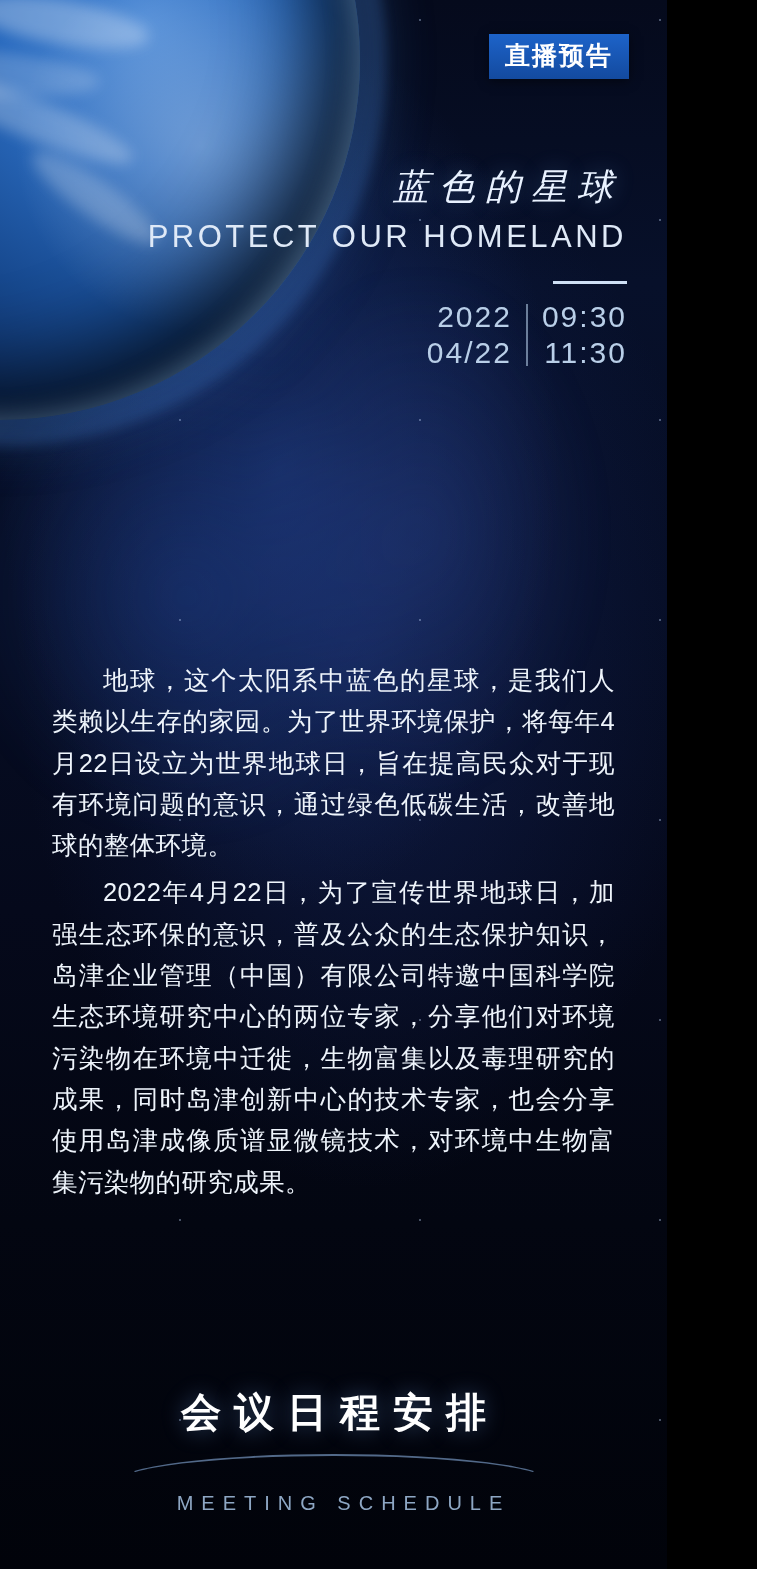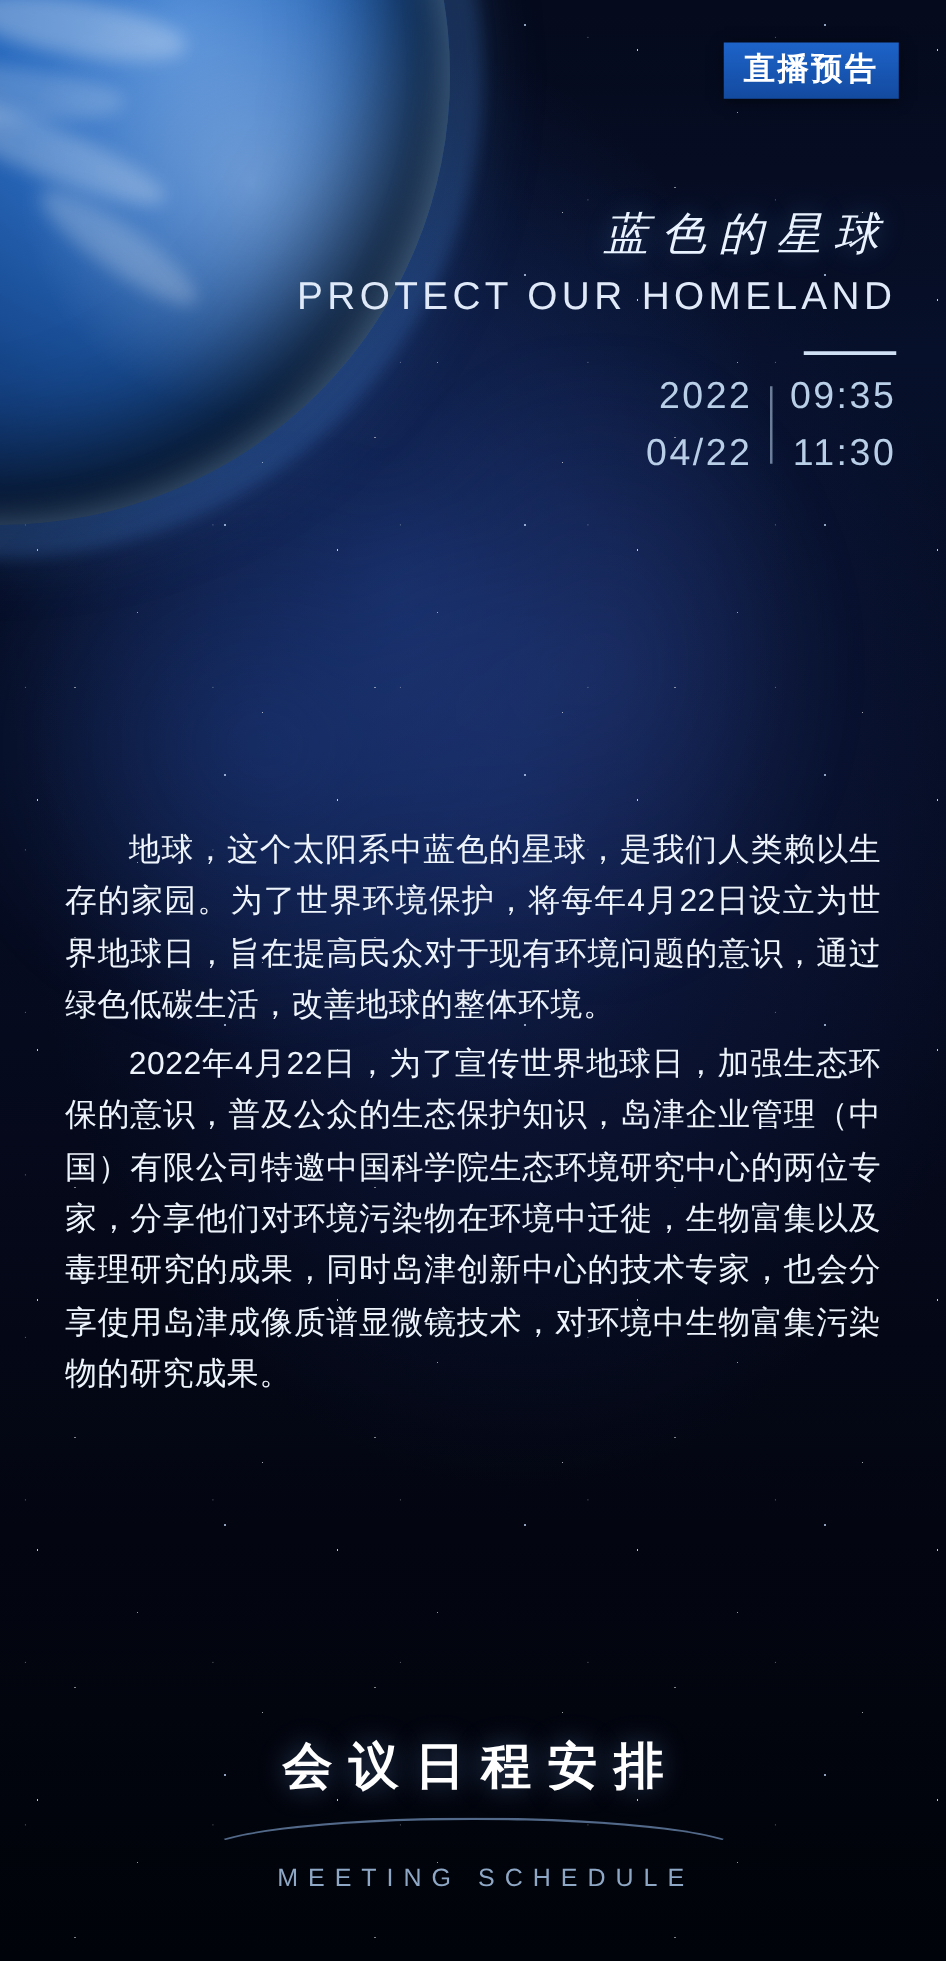--- a/index.html
+++ b/index.html
@@ -7,21 +7,21 @@
     margin: 0;
     padding: 0;
     background: #000;
   }
   body {
     font-family: "Liberation Sans", sans-serif;
   }
 
   .poster {
     position: relative;
-    width: 757px;
+    width: 667px;
     height: 1569px;
     overflow: hidden;
     background:
       radial-gradient(ellipse 60% 40% at 42% 30%, rgba(30,60,130,0.55) 0%, rgba(8,14,36,0.0) 70%),
       radial-gradient(ellipse 70% 45% at 55% 42%, rgba(25,45,110,0.45) 0%, rgba(5,8,22,0) 75%),
       linear-gradient(180deg, #050a1c 0%, #07102a 18%, #060d24 38%, #05091b 58%, #030611 78%, #01030a 100%);
     color: #fff;
   }
 
   
@@ -187,21 +187,21 @@
     align-items: center;
     gap: 14px;
     color: #b9cfe8;
     font-size: 30px;
     letter-spacing: 2px;
     font-weight: 300;
   }
   .datetime .col {
     display: flex;
     flex-direction: column;
-    gap: 12px;
+    gap: 2px;
     text-align: right;
   }
   .datetime .bar {
     width: 2px;
     height: 62px;
     background: rgba(190,215,240,0.55);
   }
 
   
   .body-text {
@@ -285,21 +285,21 @@
     <div class="h3">PROTECT OUR HOMELAND</div>
     <div class="rule"></div>
 
     <div class="datetime">
       <div class="col">
         <span>2022</span>
         <span>04/22</span>
       </div>
       <div class="bar"></div>
       <div class="col">
-        <span>09:35</span>
+        <span>09:30</span>
         <span>11:30</span>
       </div>
     </div>
   </div>
 
   <div class="body-text">
     <p>地球，这个太阳系中蓝色的星球，是我们人类赖以生存的家园。为了世界环境保护，将每年4月22日设立为世界地球日，旨在提高民众对于现有环境问题的意识，通过绿色低碳生活，改善地球的整体环境。</p>
     <p>2022年4月22日，为了宣传世界地球日，加强生态环保的意识，普及公众的生态保护知识，岛津企业管理（中国）有限公司特邀中国科学院生态环境研究中心的两位专家，分享他们对环境污染物在环境中迁徙，生物富集以及毒理研究的成果，同时岛津创新中心的技术专家，也会分享使用岛津成像质谱显微镜技术，对环境中生物富集污染物的研究成果。</p>
   </div>
 

